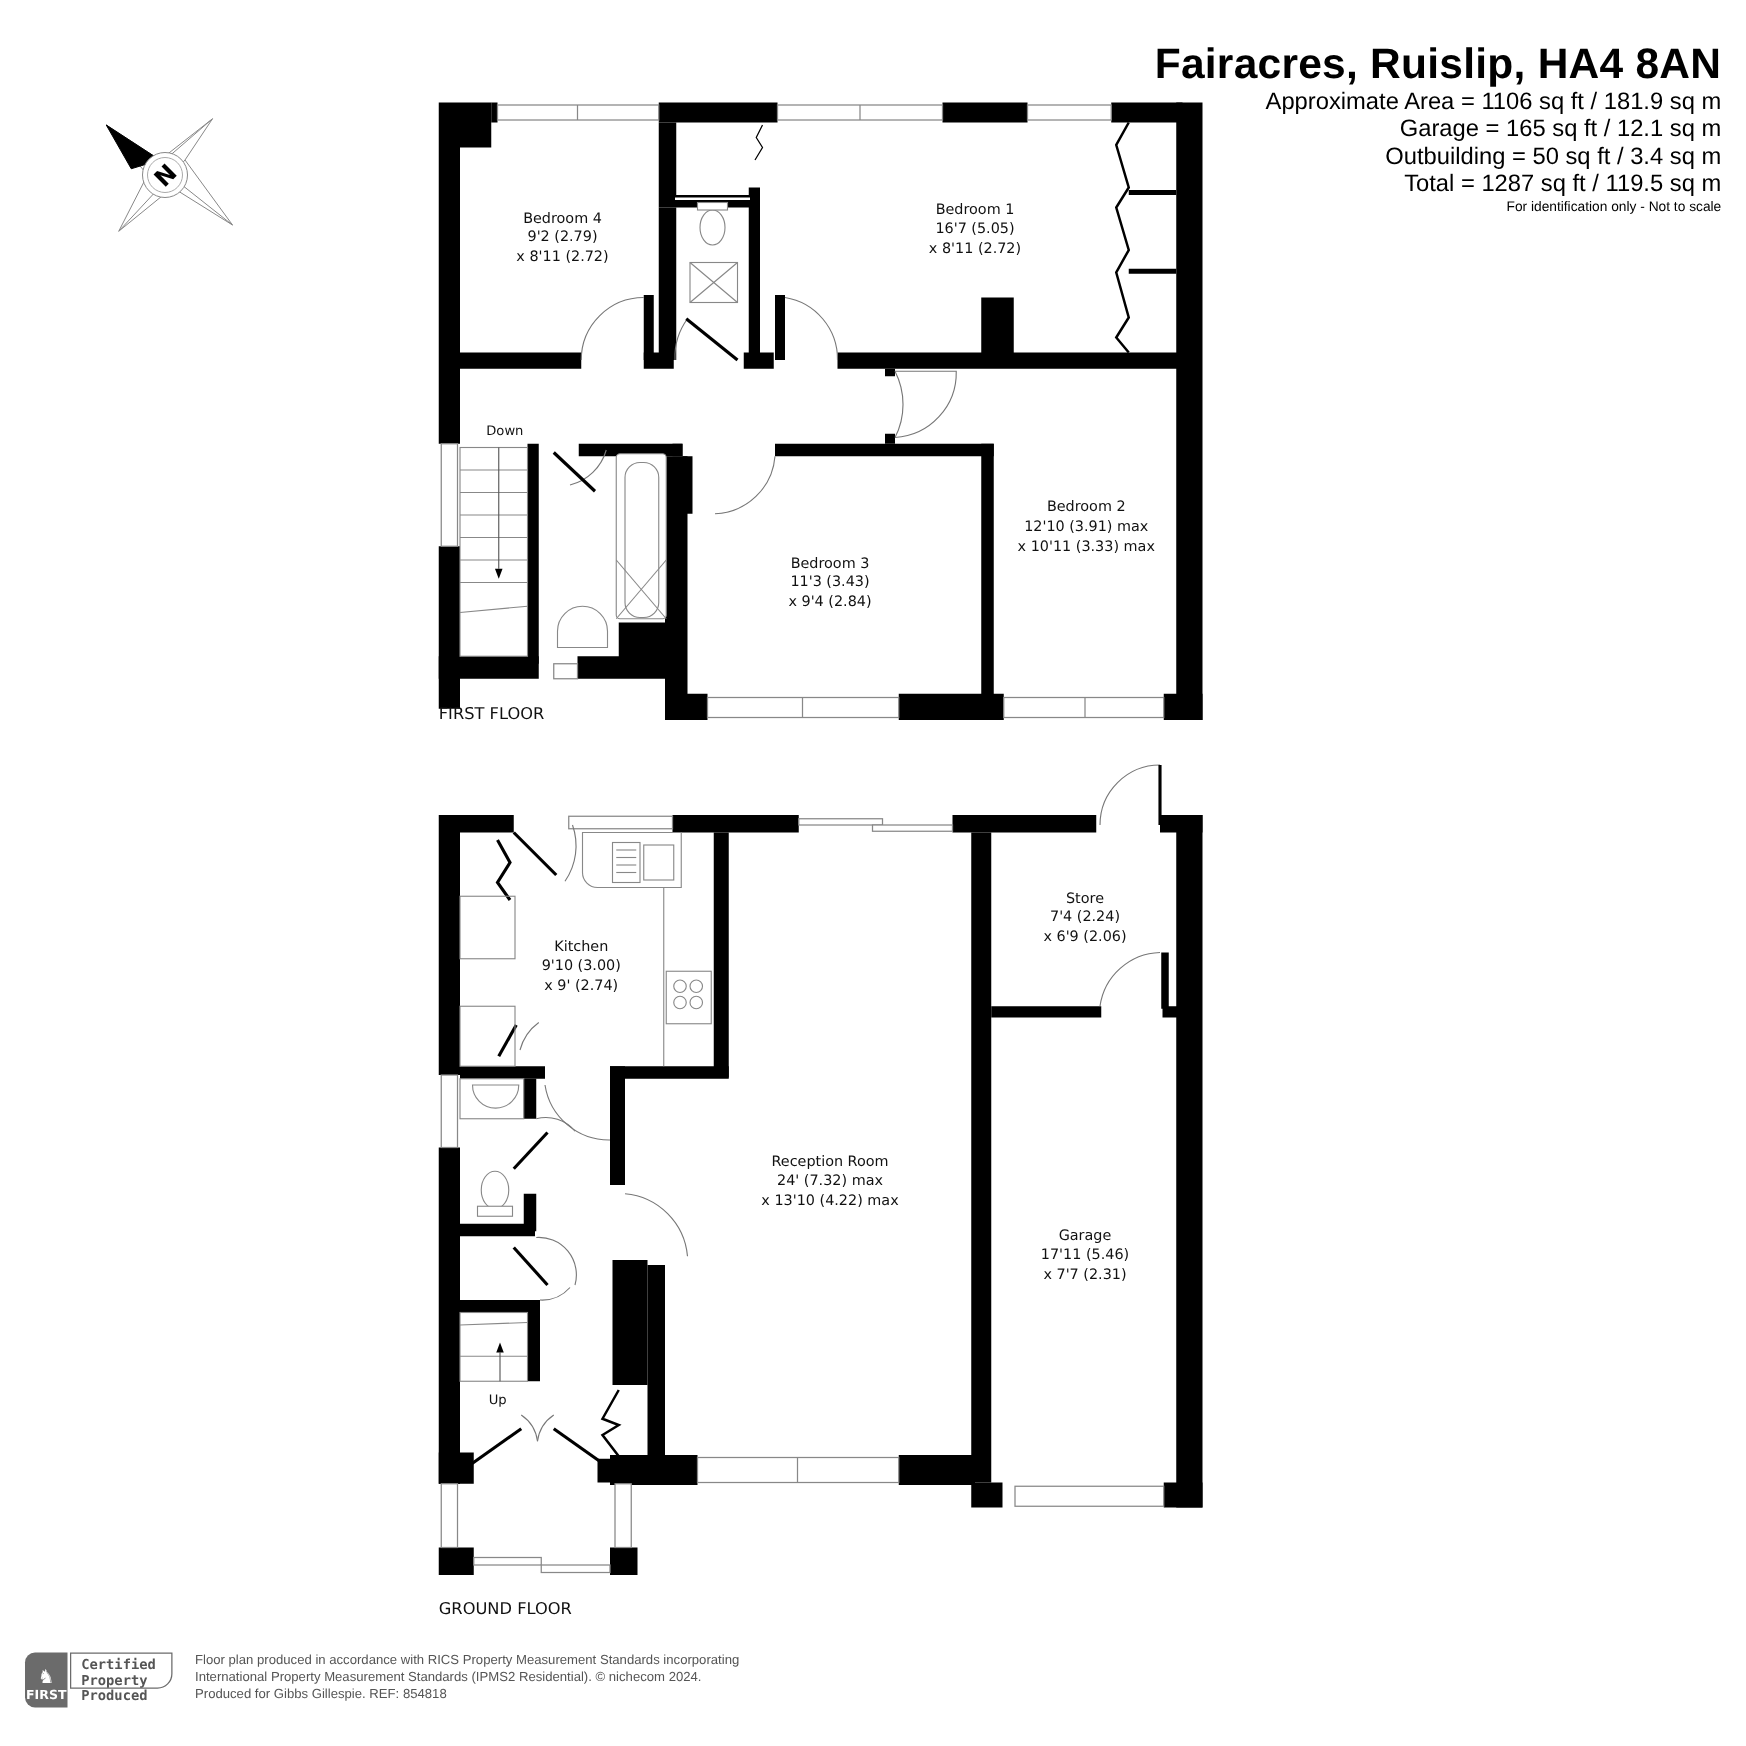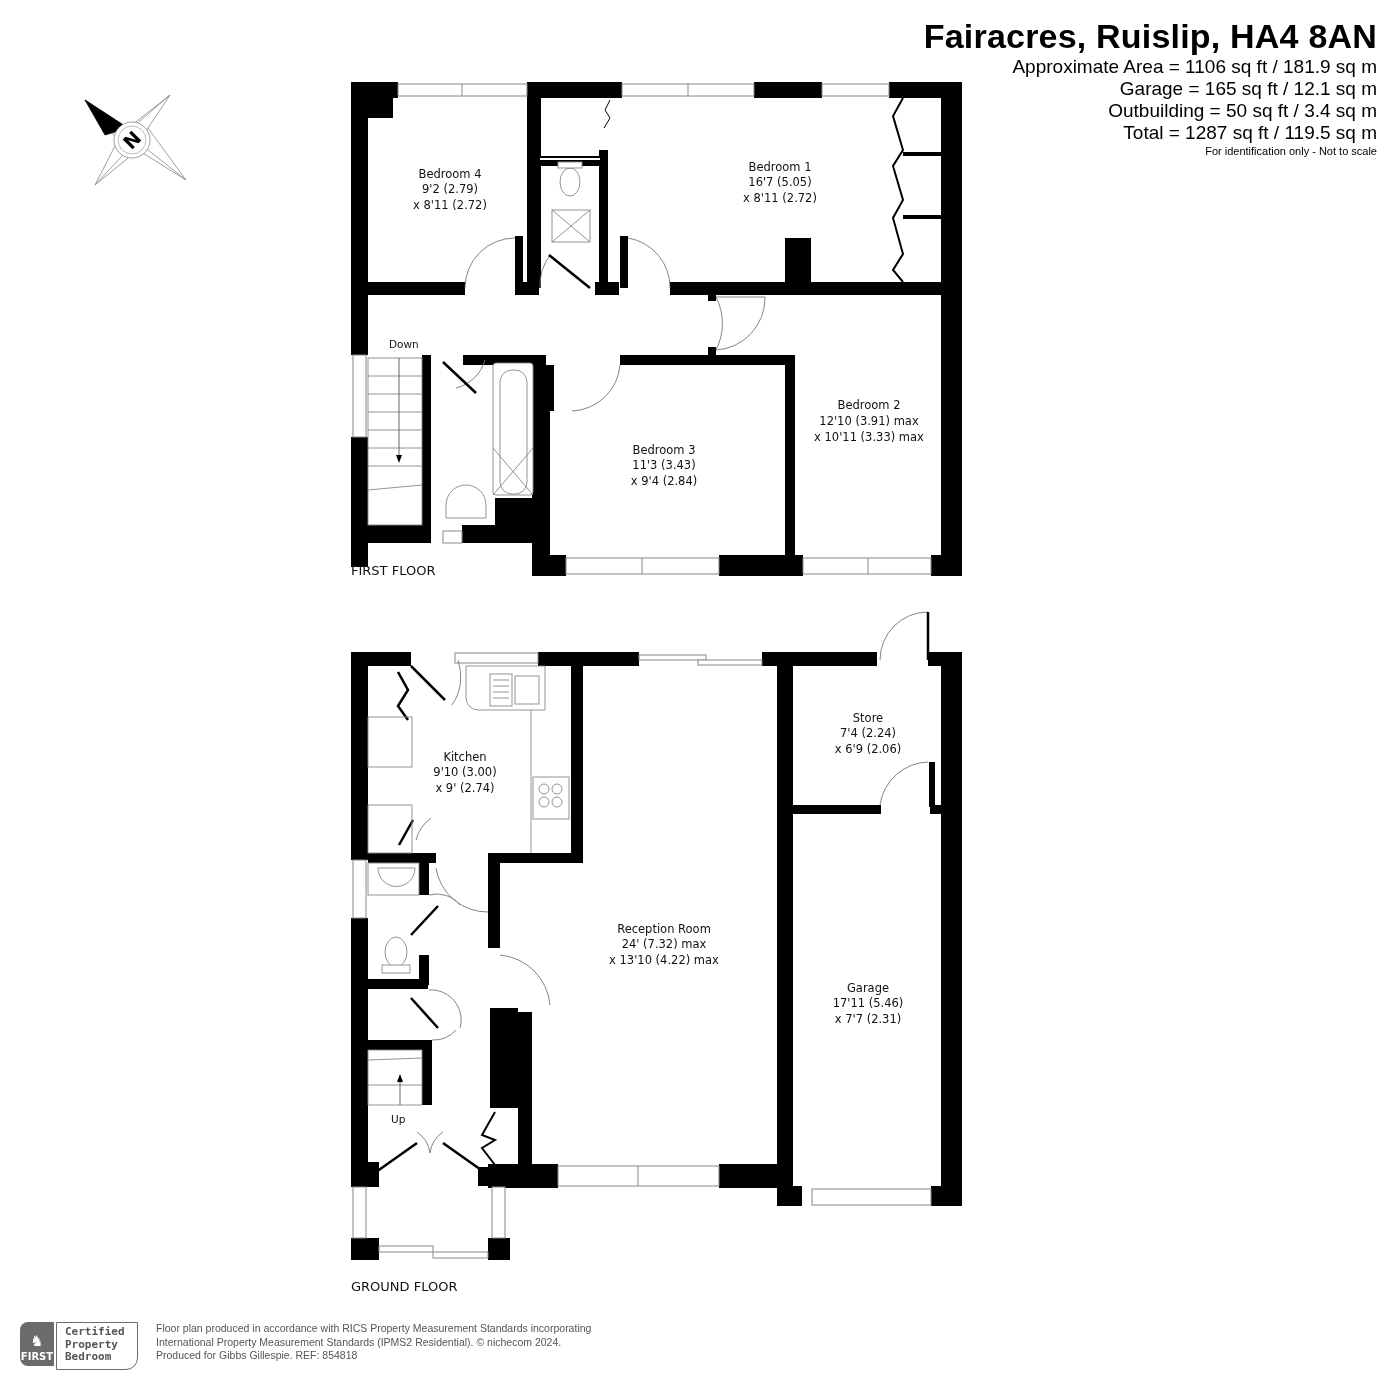--- a/index.html
+++ b/index.html
@@ -1,29 +1,29 @@
 <!DOCTYPE html>
 <html><head>
 <meta charset="utf-8">
 <style>
   html, body { margin: 0; padding: 0; background: #ffffff; }
   body { width: 1397px; height: 1397px; position: relative; overflow: hidden; font-family: "Liberation Sans", sans-serif; color: #000; }
-  .header { position: absolute; right: 20px; top: 16px; text-align: right; }
+  .header { position: absolute; right: 20px; top: 31px; text-align: right; }
   .title { font-weight: bold; font-size: 34px; line-height: 40px; letter-spacing: 0.2px; }
   .area-line { font-size: 19px; line-height: 22px; }
   .disclaimer { font-size: 11px; line-height: 14px; }
   svg.plan { position: absolute; left: 0; top: 0; }
   .room-label { font-family: "DejaVu Sans", sans-serif; font-size: 11.5px; text-anchor: middle; fill: #111; }
   .floor-label { font-family: "DejaVu Sans", sans-serif; font-size: 13px; fill: #111; }
   .small-label { font-family: "DejaVu Sans", sans-serif; font-size: 10.5px; fill: #111; }
   .footer { position: absolute; left: 20px; top: 1322px; display: flex; align-items: flex-start; }
   .rics { display: flex; height: 44px; }
   .rics-logo { width: 34px; height: 44px; background: #6b6b6b; color: #fff; border-radius: 8px 0 0 8px; display: flex; flex-direction: column; align-items: center; justify-content: flex-end; font-weight: bold; font-size: 10px; padding-bottom: 4px; box-sizing: border-box; font-family: "DejaVu Sans", sans-serif; }
   .rics-logo .lion { font-size: 15px; line-height: 16px; margin-bottom: 2px; }
-  .rics-text { border: 1.5px solid #6b6b6b; border-left: none; border-radius: 0 0 12px 0; width: 82px; height: 48px; box-sizing: border-box; padding: 3px 0 0 8px; font-family: "DejaVu Sans Mono", monospace; font-weight: bold; font-size: 11px; line-height: 12.5px; color: #555; margin-left: 2px; border-left: 1.5px solid #6b6b6b; }
+  .rics-text { border: 1.5px solid #6b6b6b; border-left: none; border-radius: 0 0 12px 0; width: 82px; height: 29px; box-sizing: border-box; padding: 3px 0 0 8px; font-family: "DejaVu Sans Mono", monospace; font-weight: bold; font-size: 11px; line-height: 12.5px; color: #555; margin-left: 2px; border-left: 1.5px solid #6b6b6b; }
   .footer-note { margin-left: 18px; font-size: 10.5px; line-height: 13.5px; color: #555; }
 </style>
 </head>
 <body>
 
 <div class="header">
   <div class="title">Fairacres, Ruislip, HA4 8AN</div>
   <div class="area-line">Approximate Area = 1106 sq ft / 181.9 sq m</div>
   <div class="area-line">Garage = 165 sq ft / 12.1 sq m</div>
   <div class="area-line">Outbuilding = 50 sq ft / 3.4 sq m</div>
@@ -309,21 +309,21 @@
 
 <div class="footer">
   <div class="rics">
     <div class="rics-logo">
       <span class="lion">♞</span>
       <span>FIRST</span>
     </div>
     <div class="rics-text">
       <div>Certified</div>
       <div>Property</div>
-      <div>Bedroom</div>
+      <div>Produced</div>
     </div>
   </div>
   <div class="footer-note">
     <div>Floor plan produced in accordance with RICS Property Measurement Standards incorporating</div>
     <div>International Property Measurement Standards (IPMS2 Residential).   © nichecom 2024.</div>
     <div>Produced for Gibbs Gillespie.   REF:  854818</div>
   </div>
 </div>
 
 </body></html>

